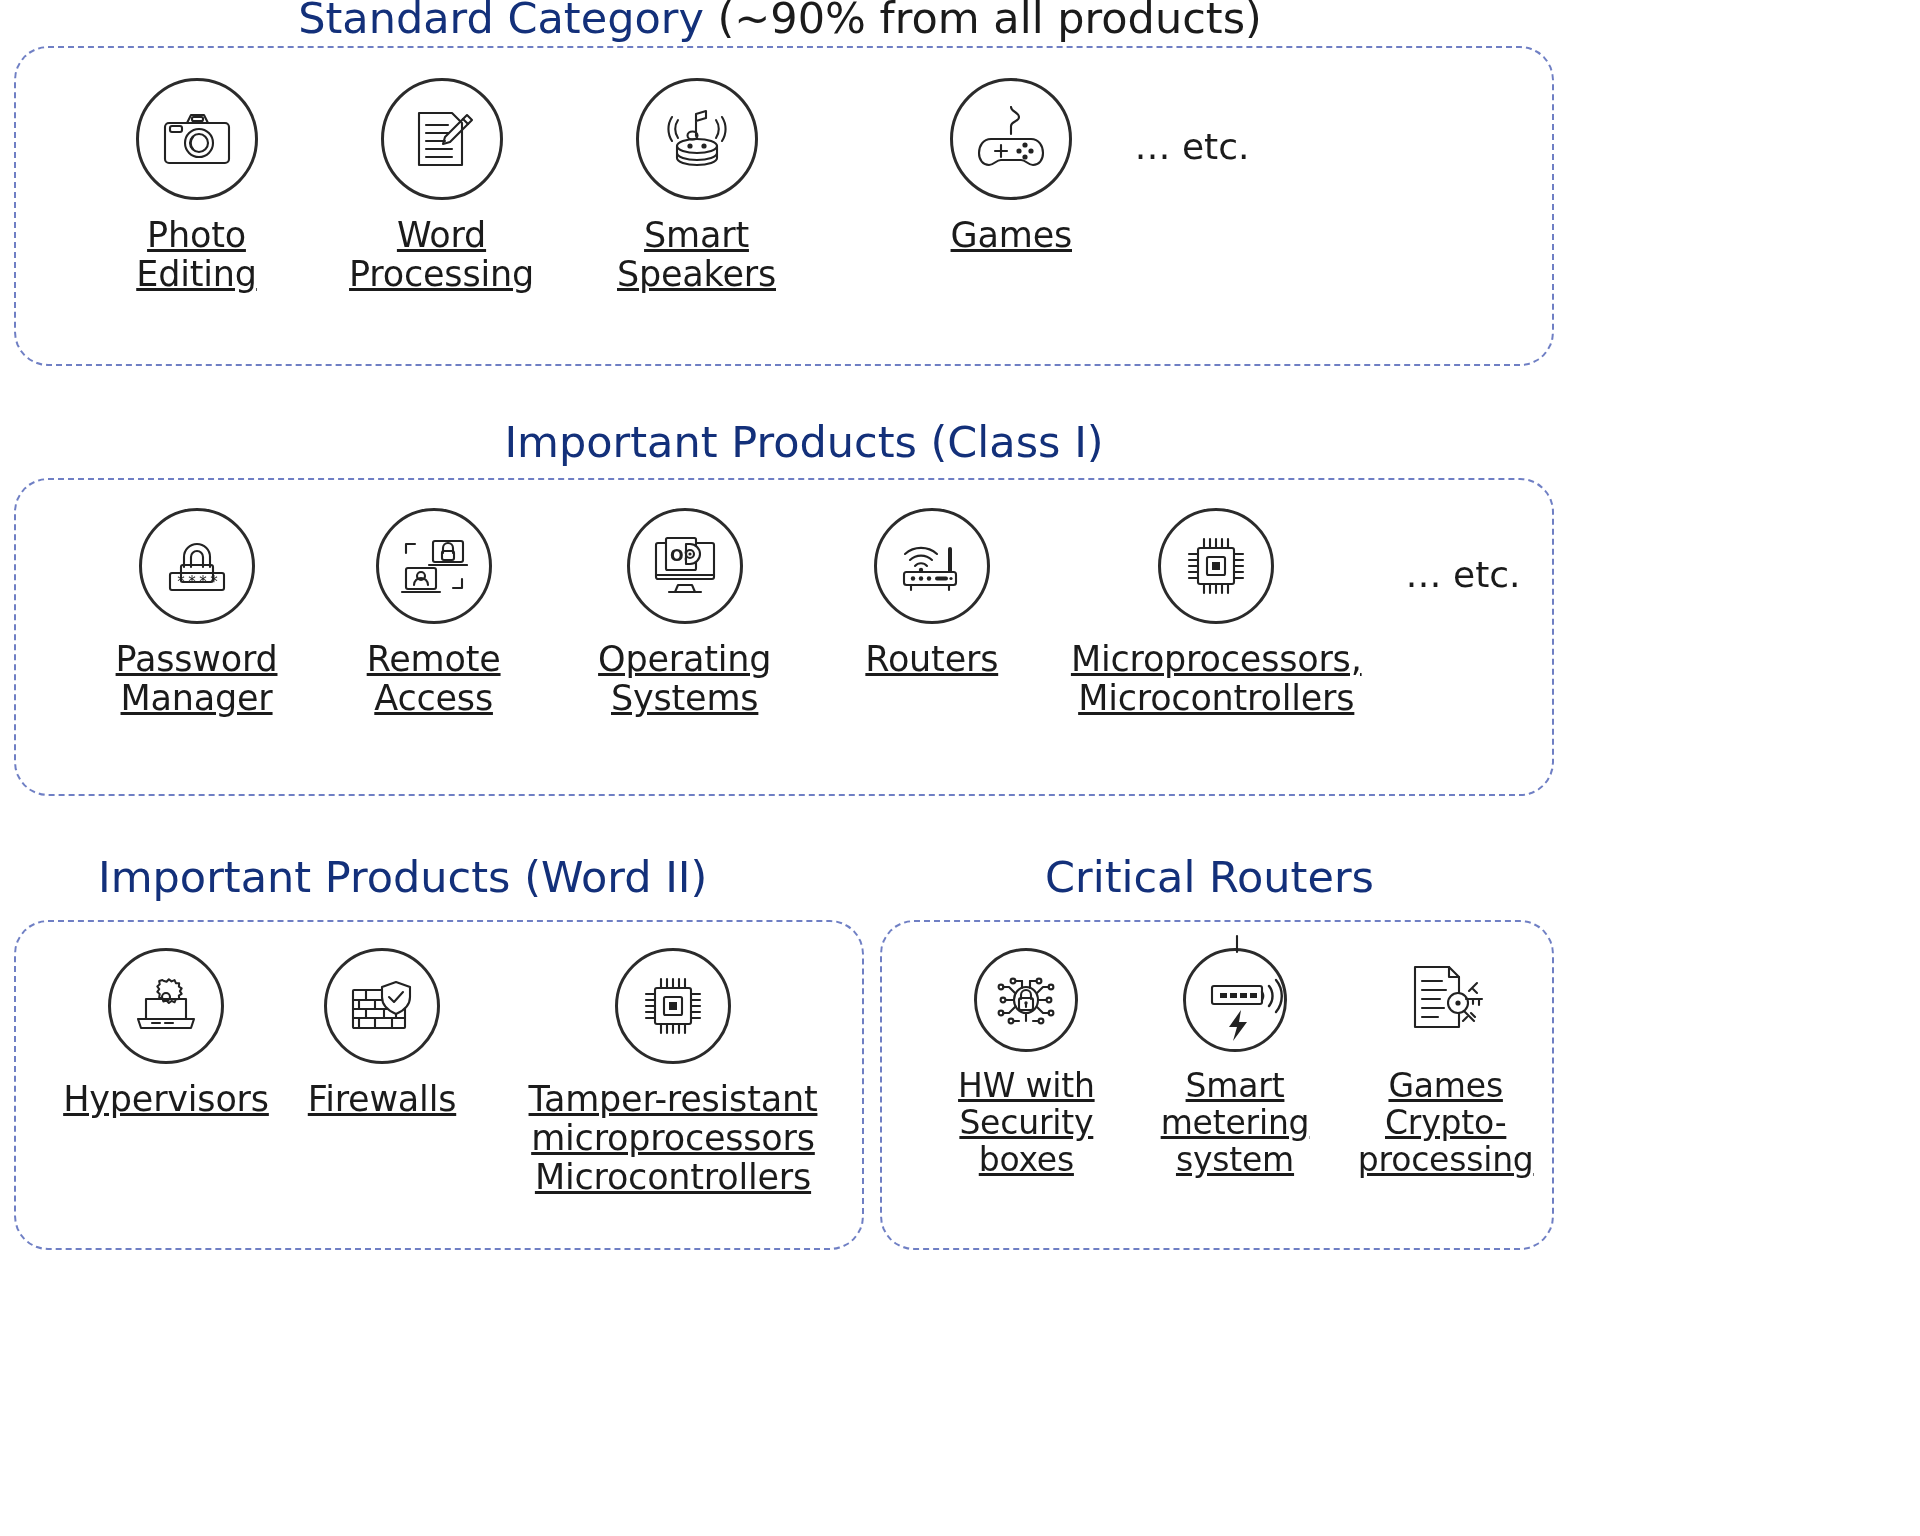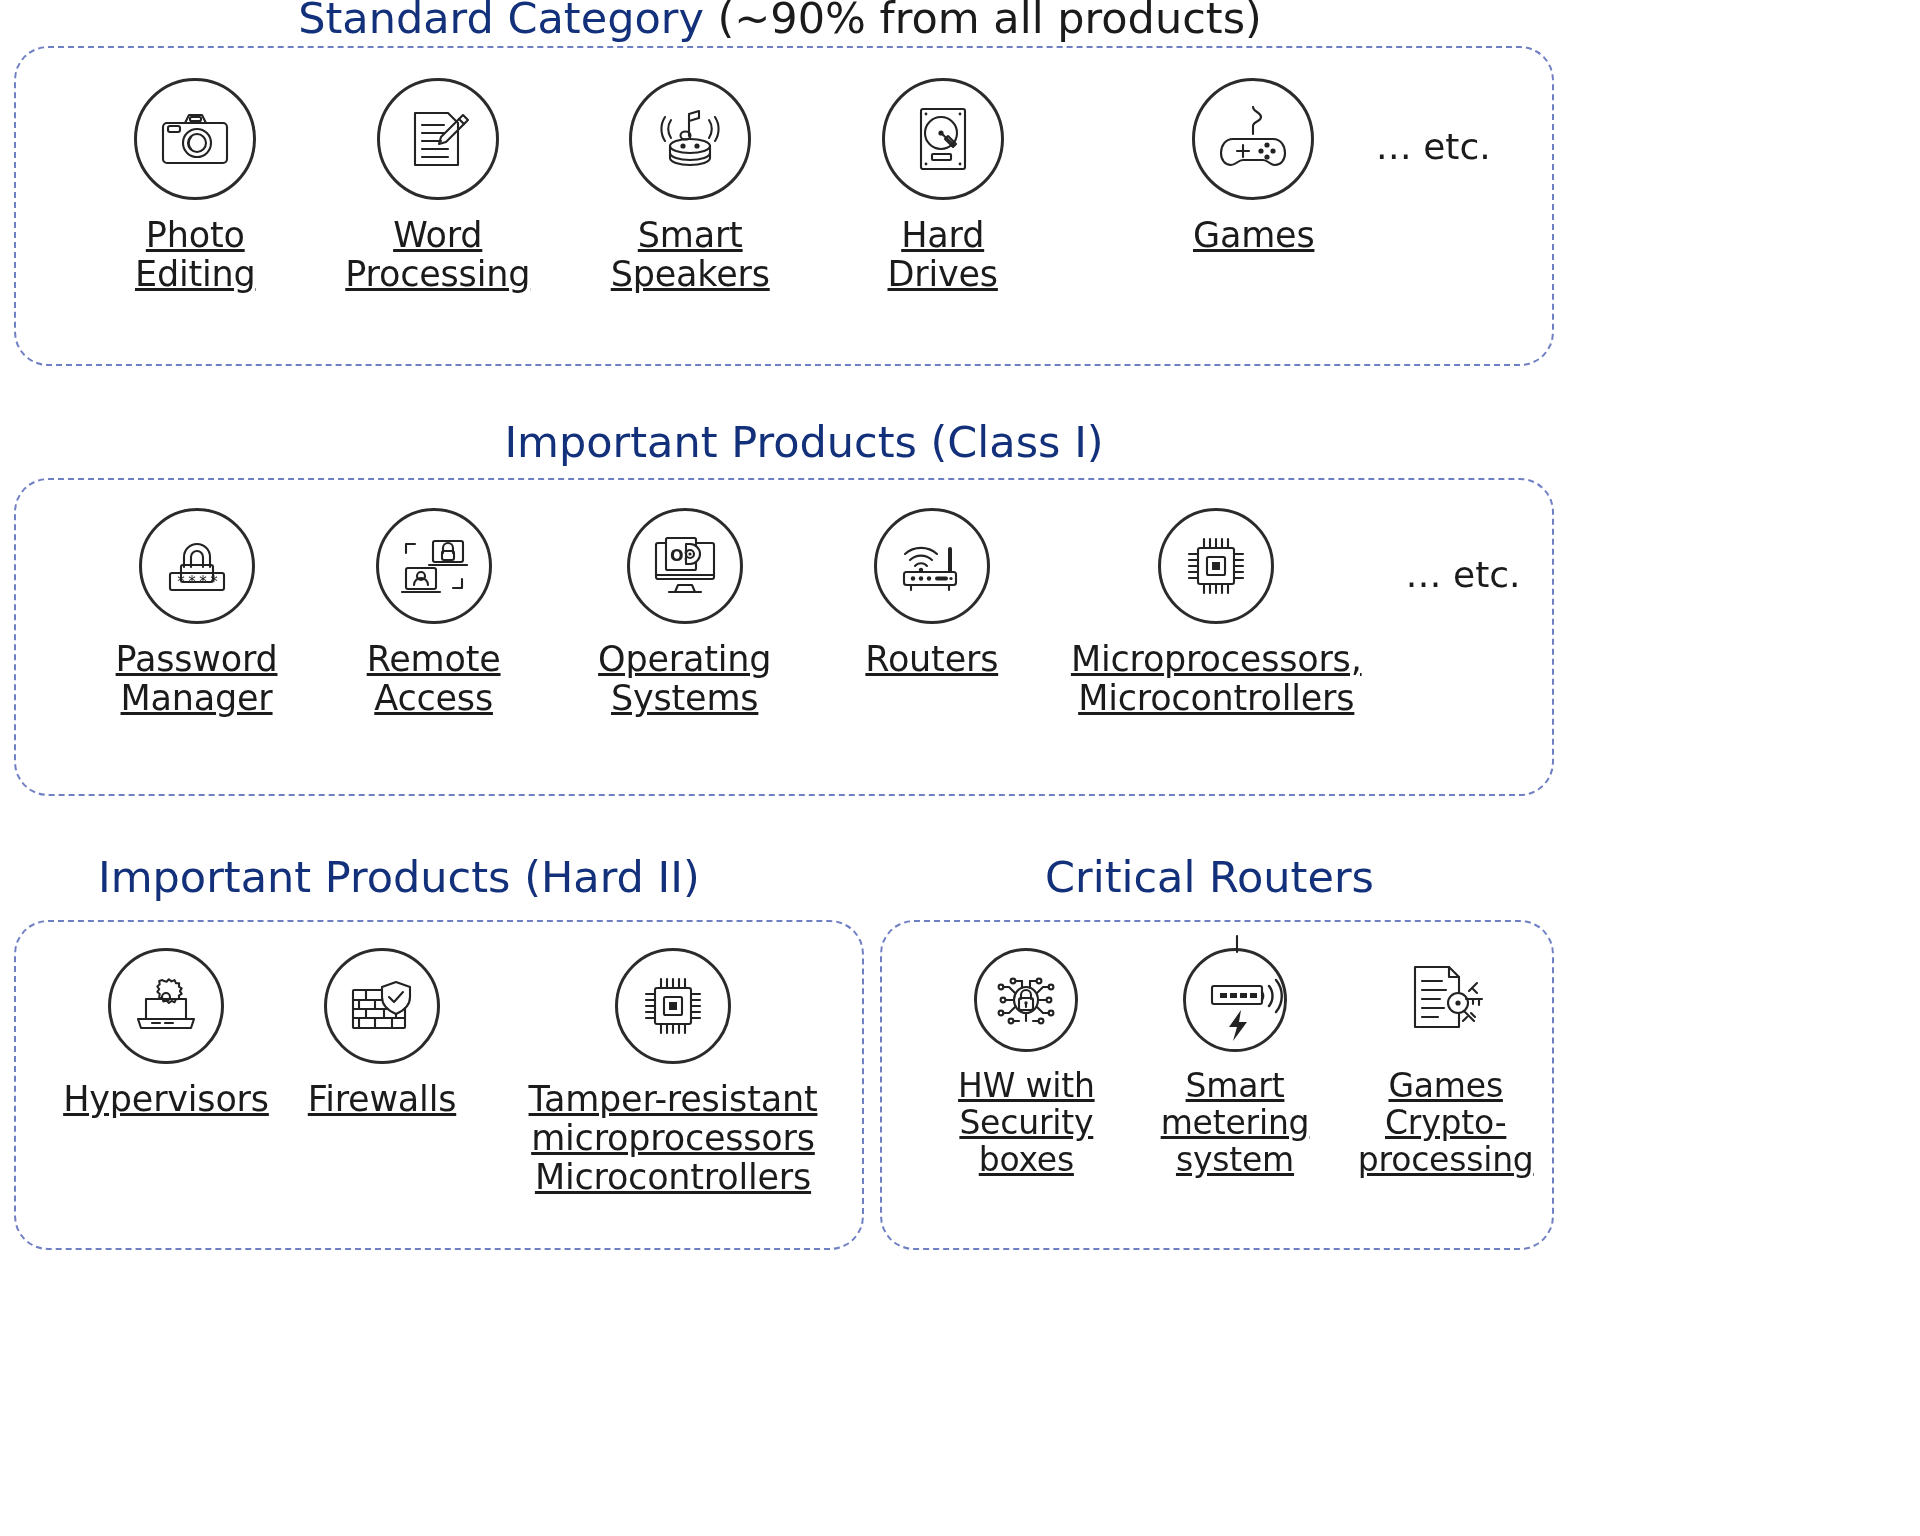--- a/index.html
+++ b/index.html
@@ -151,40 +151,20 @@
               <path d="M12 11 a22 22 0 0 0 0 24"></path>
               <path d="M56 14 a16 16 0 0 1 0 18"></path>
               <path d="M62 11 a22 22 0 0 1 0 24"></path>
             </g>
           </svg>
         </div>
         <div class="caption">Smart
 Speakers</div>
       </div>
 
-      <div class="item" style="width:245px;margin-left:10px;">
-        <div class="circle c-big">
-          <svg width="52" height="66" viewBox="0 0 52 66">
-            <g class="ico">
-              <rect x="4" y="3" width="44" height="60" rx="2"></rect>
-              <circle class="icof" cx="9" cy="8" r="1.4"></circle>
-              <circle class="icof" cx="43" cy="8" r="1.4"></circle>
-              <circle class="icof" cx="9" cy="58" r="1.4"></circle>
-              <circle class="icof" cx="43" cy="58" r="1.4"></circle>
-              <circle cx="24" cy="27" r="16"></circle>
-              <circle class="icof" cx="24" cy="27" r="2.6"></circle>
-              <path d="M24 27 l13 12"></path>
-              <path d="M31 30 l8 8 -3 3 -8 -8 Z"></path>
-              <rect x="15" y="48" width="19" height="6" rx="1"></rect>
-            </g>
-          </svg>
-        </div>
-        <div class="caption">Hard
-Drives</div>
-      </div>
 
       <div class="item" style="width:245px;margin-left:8px;align-items:flex-end;">
         <div class="circle c-big">
           <svg width="72" height="66" viewBox="0 0 72 66">
             <g class="ico">
               <path d="M36 28 v-8 c0 -5 8 -4 8 -9 c0 -5 -8 -5 -8 -10"></path>
               <path d="M16 33 h40 c8 0 12 7 12 14 c0 7 -4 12 -10 12 c-5 0 -7 -5 -12 -5 h-20 c-5 0 -7 5 -12 5 c-6 0 -10 -5 -10 -12 c0 -7 4 -14 12 -14 Z"></path>
               <path d="M20 45 h12 M26 39 v12"></path>
               <circle class="icof" cx="50" cy="39" r="2.6"></circle>
               <circle class="icof" cx="44" cy="45" r="2.6"></circle>
@@ -315,21 +295,21 @@
 
       <div class="item" style="width:180px;margin-left:-10px;">
         <div style="height:46px;"></div>
         <div class="etc">… etc.</div>
       </div>
 
     </div>
   </div>
 
   <div id="c2-title" class="section-title">
-    <span>Important Products (Hard II)</span>
+    <span>Important Products (Word II)</span>
   </div>
 
   <div id="c2-box" class="box">
     <div id="c2-row" class="row">
 
       <div class="item" style="width:216px;margin-left:42px;">
         <div class="circle c-mid">
           <svg width="62" height="58" viewBox="0 0 62 58">
             <g class="ico">
               <path d="M11 42 V22 h40 v20"></path>

